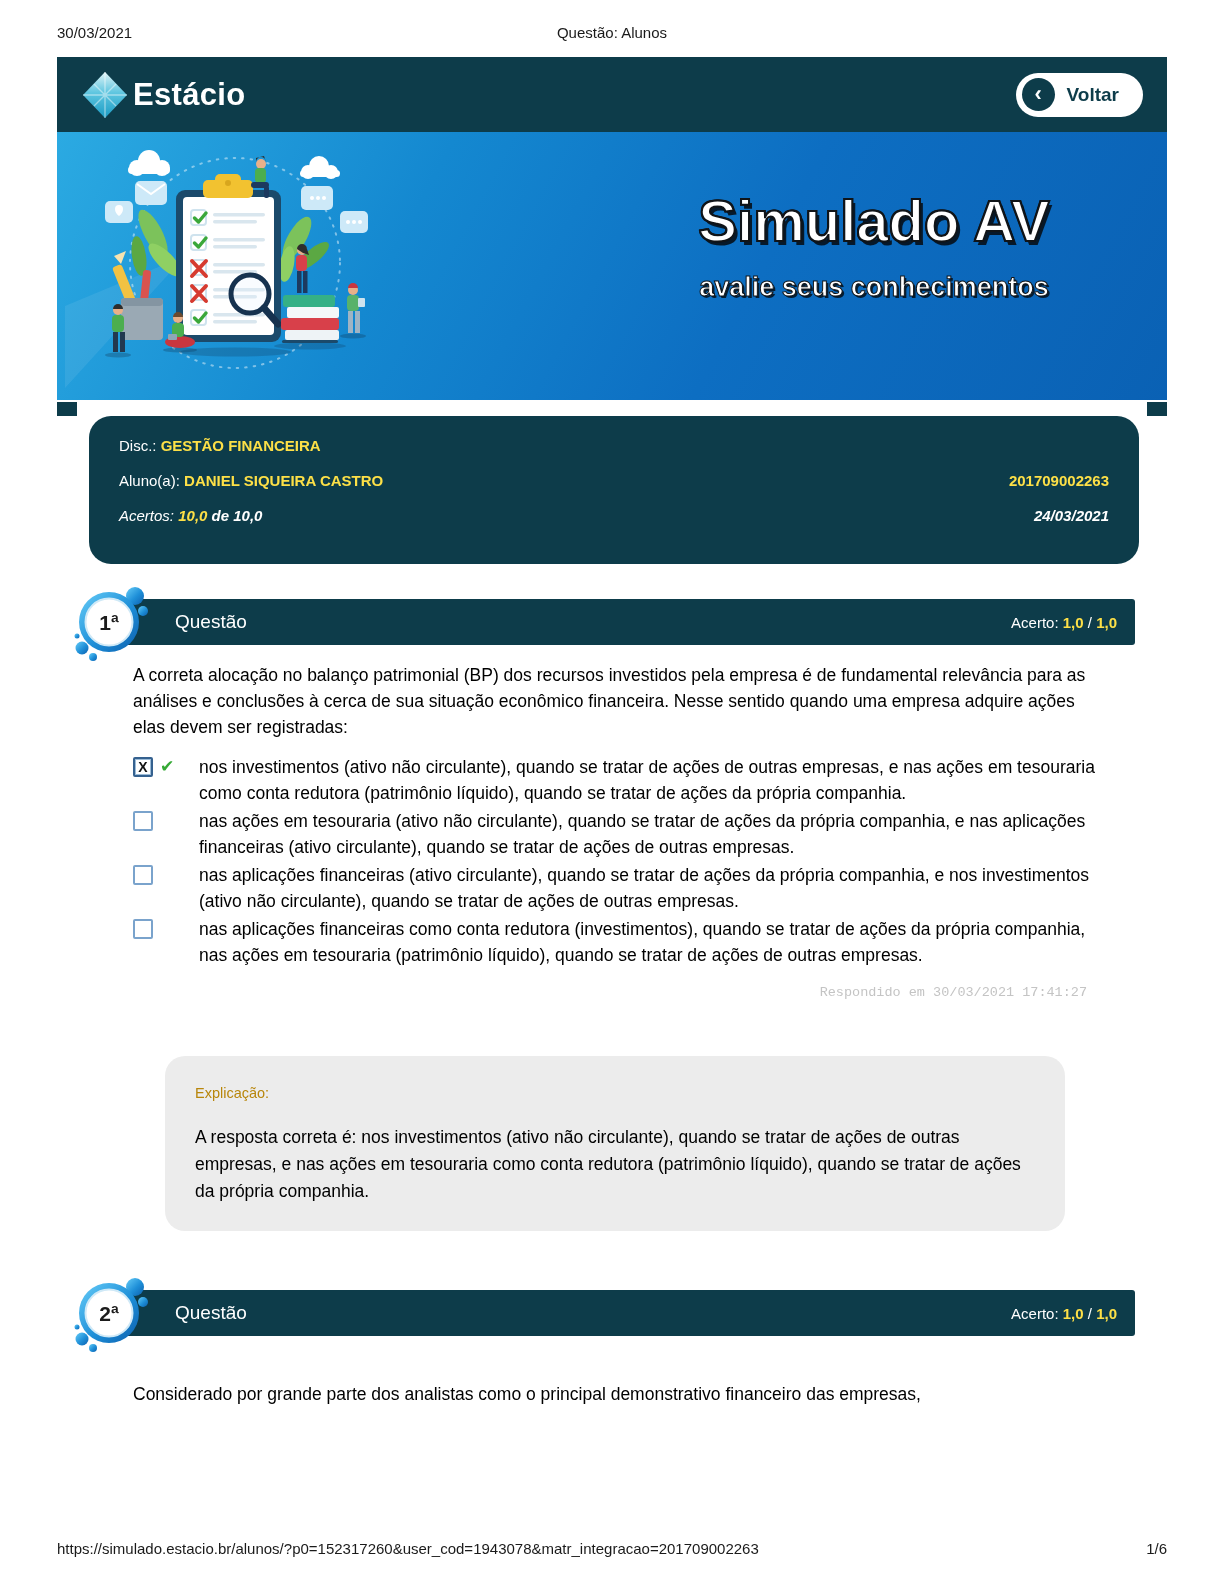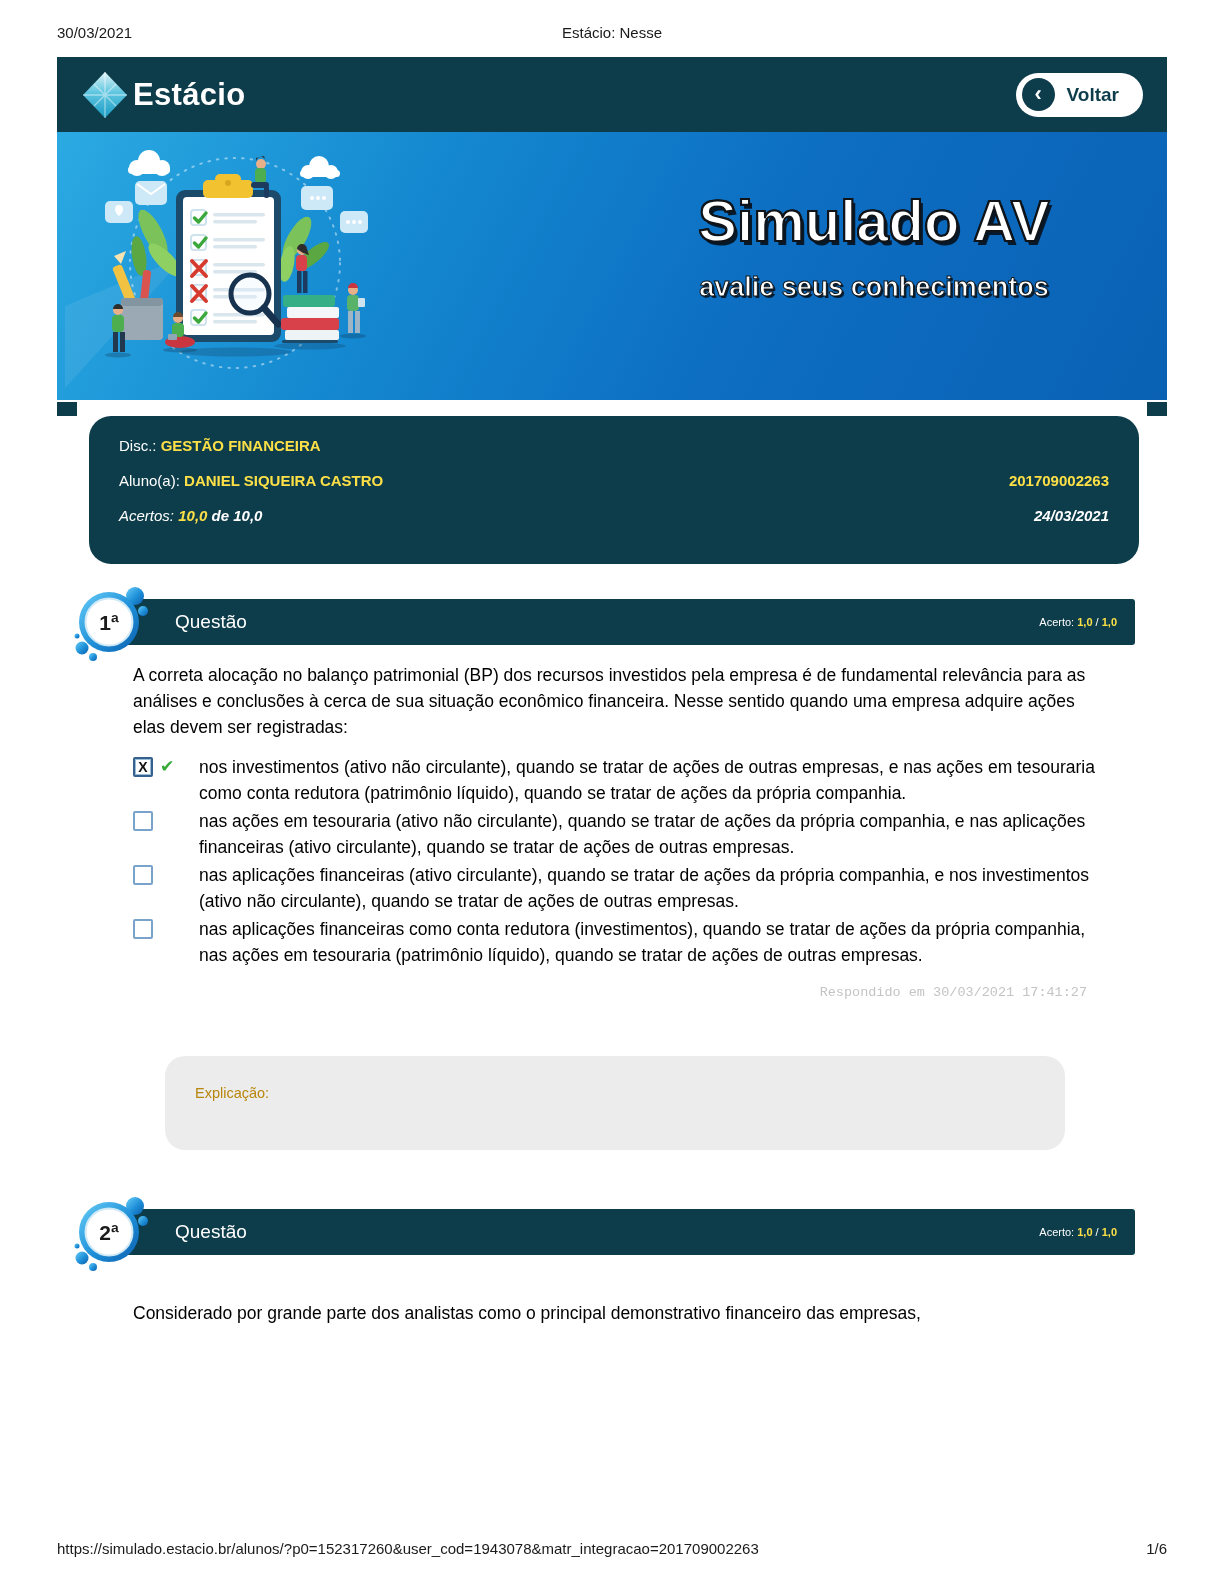--- a/index.html
+++ b/index.html
@@ -41,21 +41,21 @@
   .info-row{display:flex;justify-content:space-between;align-items:baseline;margin:0 0 18px;}
   .info-row:last-child{margin-bottom:18px;font-style:italic;}
   .yv{color:#fde047;font-weight:bold;}
   .wb{font-weight:bold;}
   
   .question{position:relative;margin-top:26px;}
   .q-head{position:relative;height:64px;}
   .q-bar{position:absolute;left:38px;right:32px;top:9px;height:46px;background:#0d3c4a;border-radius:3px;
           display:flex;align-items:center;justify-content:space-between;padding:0 18px 0 80px;color:#fff;}
   .q-label{font-size:19px;}
-  .q-score{font-size:11px;}
+  .q-score{font-size:15px;}
   .q-badge{position:absolute;left:16px;top:-6px;width:76px;height:78px;z-index:2;}
   .q-body{margin:8px 0 0 76px;width:968px;font-size:17.5px;line-height:26px;}
   .q-text{margin:0 0 14px;}
   .opt{display:flex;margin:0 0 2px;}
   .opt-marker{width:66px;flex-shrink:0;display:flex;gap:7px;align-items:flex-start;padding-top:3px;}
   .cbx{width:20px;height:20px;box-sizing:border-box;background:#fff;display:flex;align-items:center;
           justify-content:center;font-weight:bold;font-size:14px;color:#111;border-radius:2px;cursor:pointer;}
   .cbx.sel{border:2px solid #35618f;box-shadow:0 0 0 1px #9cbcd8 inset;}
   .cbx.un{border:2px solid #7aa3cc;}
   .ok{color:#35a935;font-size:17px;line-height:20px;}
@@ -83,21 +83,21 @@
         <stop offset="0.45" stop-color="#5fc6e0"></stop>
         <stop offset="1" stop-color="#1a9bc4"></stop>
     </linearGradient>
   </defs>
 </svg>
 
 <div class="page">
 
   <div class="meta-row">
     <span class="meta-date">30/03/2021</span>
-    <span class="meta-title">Estácio: Nesse</span>
+    <span class="meta-title">Questão: Alunos</span>
   </div>
 
   <div class="main">
 
     <header class="topbar">
       <div class="brand">
         <svg width="48" height="50" viewBox="0 0 48 50">
           <polygon points="24,2 46,25 24,48 2,25" fill="url(#gradLogo)"></polygon>
           <path d="M13,14 L35,36 M35,14 L13,36 M24,2 L24,48 M2,25 L46,25" stroke="rgba(255,255,255,0.45)" stroke-width="1.4" fill="none"></path>
         </svg>
@@ -323,20 +323,21 @@
           <div class="opt">
             <span class="opt-marker">
               <span class="cbx un"></span>
             </span>
             <p class="opt-text">nas aplicações financeiras como conta redutora (investimentos), quando se tratar de ações da própria companhia, nas ações em tesouraria (patrimônio líquido), quando se tratar de ações de outras empresas.</p>
           </div>
         </div>
         <div class="answered">Respondido em 30/03/2021 17:41:27</div>
         <div class="explain">
           <p class="explain-label">Explicação:</p>
+          <p class="explain-text">A resposta correta é: nos investimentos (ativo não circulante), quando se tratar de ações de outras empresas, e nas ações em tesouraria como conta redutora (patrimônio líquido), quando se tratar de ações da própria companhia.</p>
         </div>
       </div>
     </section>
 
     <section class="question q2">
       <div class="q-head">
         <span class="q-badge">
           <svg width="76" height="78" viewBox="0 0 76 78">
             <circle cx="62" cy="12" r="9" fill="url(#gradBadge)"></circle>
             <circle cx="70" cy="27" r="5" fill="url(#gradBadge)"></circle>

